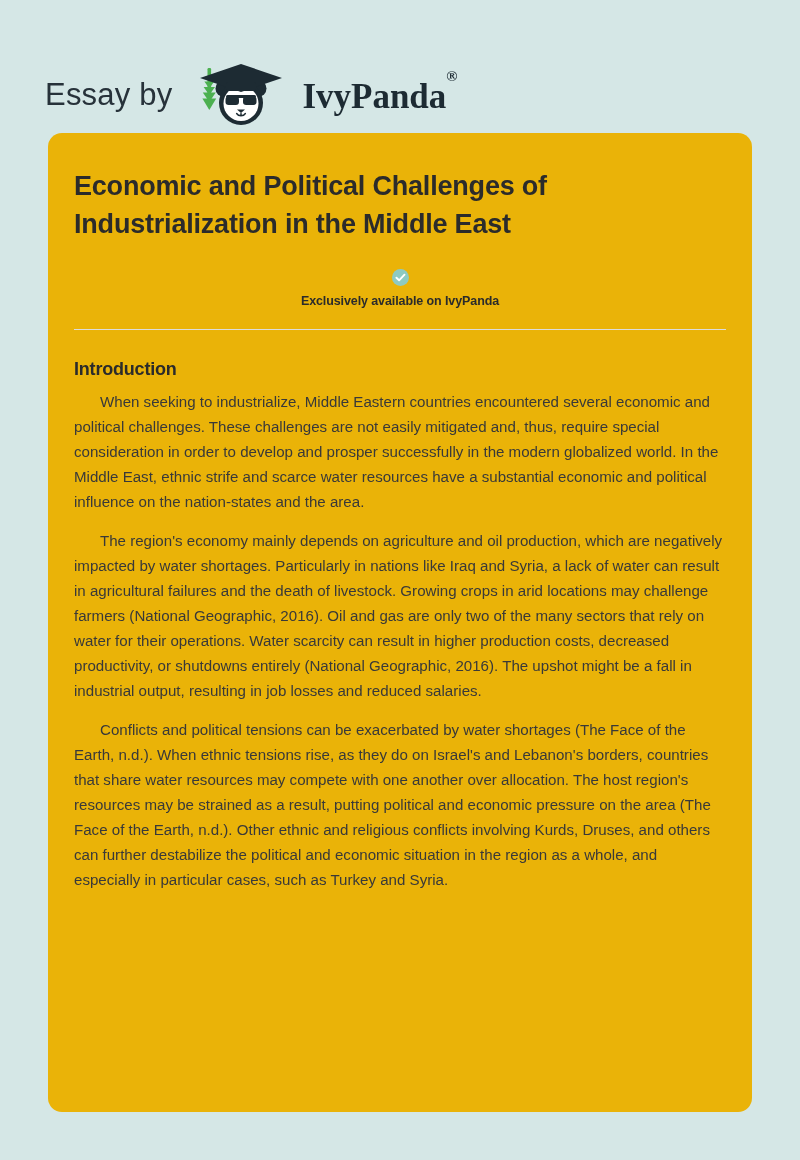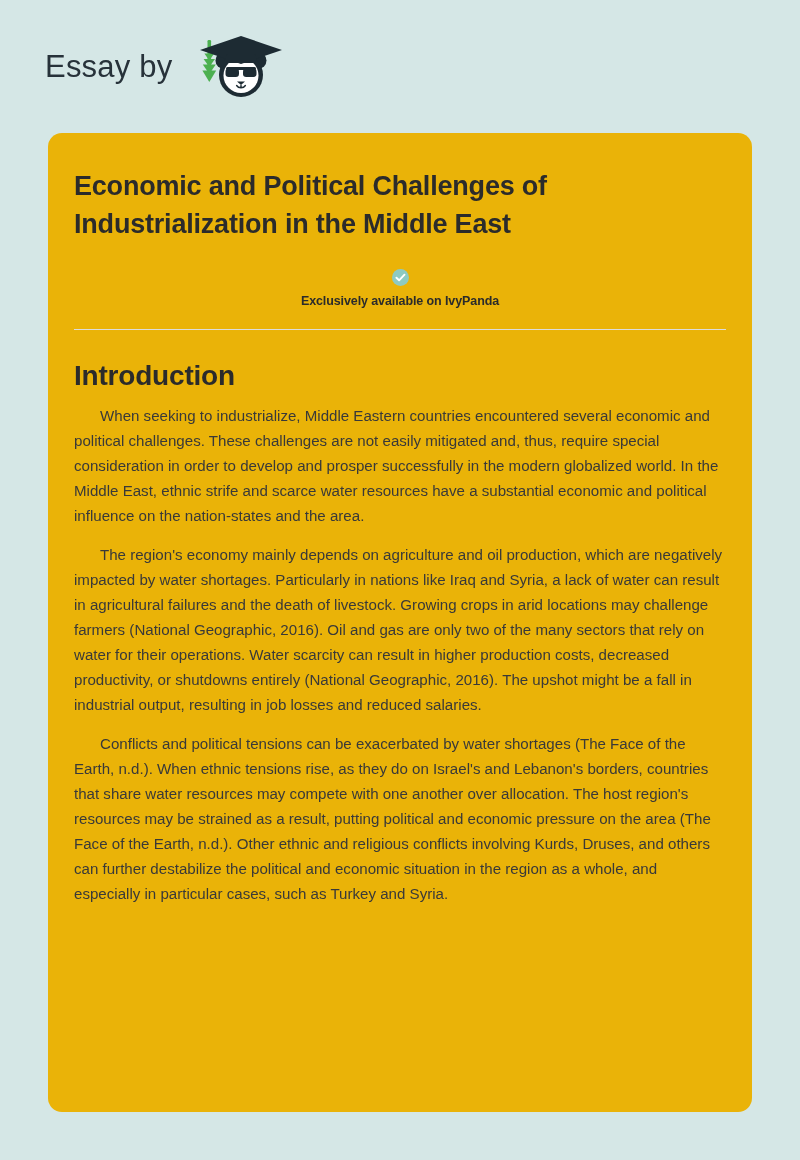--- a/index.html
+++ b/index.html
@@ -14,20 +14,21 @@
     font-family: "Liberation Sans", sans-serif;
     overflow: hidden;
   }
 
   
   .site-header {
     height: 133px;
     display: flex;
     align-items: center;
     padding-left: 45px;
+    margin-top: 28px;
   }
   .brand-line {
     display: flex;
     align-items: center;
     gap: 14px;
   }
   .essay-by {
     font-size: 31px;
     font-weight: 400;
     color: #27323a;
@@ -106,21 +107,21 @@
     letter-spacing: -0.1px;
   }
 
   .divider {
     height: 1px;
     background: #dcdcdc;
     margin-top: 21px;
   }
 
   .sec-heading {
-    font-size: 28px;
+    font-size: 18px;
     font-weight: bold;
     color: #2b2b2b;
     margin: 27px 0 0 0;
     line-height: 1.38;
     letter-spacing: -0.2px;
   }
   .sec-heading.big {
     font-size: 23.5px;
     margin-top: 33px;
   }
@@ -174,20 +175,21 @@
           <ellipse cx="55" cy="50.5" rx="8.5" ry="6.2" fill="#ffffff"></ellipse>
           <path d="M51 47.5 h8 l-4 3.6 z" fill="#1d2b33"></path>
           <path d="M55 51.5 v2.2 M55 53.7 c-2.2 0 -3.6 -1 -4.4 -2.2 M55 53.7 c2.2 0 3.6 -1 4.4 -2.2" stroke="#1d2b33" stroke-width="1.4" fill="none" stroke-linecap="round"></path>
 
           <g fill="#1d2b33">
             <path d="M55 2 L96 16 L55 30 L14 16 Z"></path>
             <rect x="40" y="20" width="30" height="9" rx="2"></rect>
           </g>
         </svg>
       </span>
+      <span class="wordmark"><span>IvyPanda</span><sup>®</sup></span>
     </div>
   </div>
 </header>
 
 <main class="paper-card">
 
   <h1 class="doc-title">Economic and Political Challenges of Industrialization in the Middle East</h1>
 
   <div class="exclusive-badge">
     <span class="check-circle">

